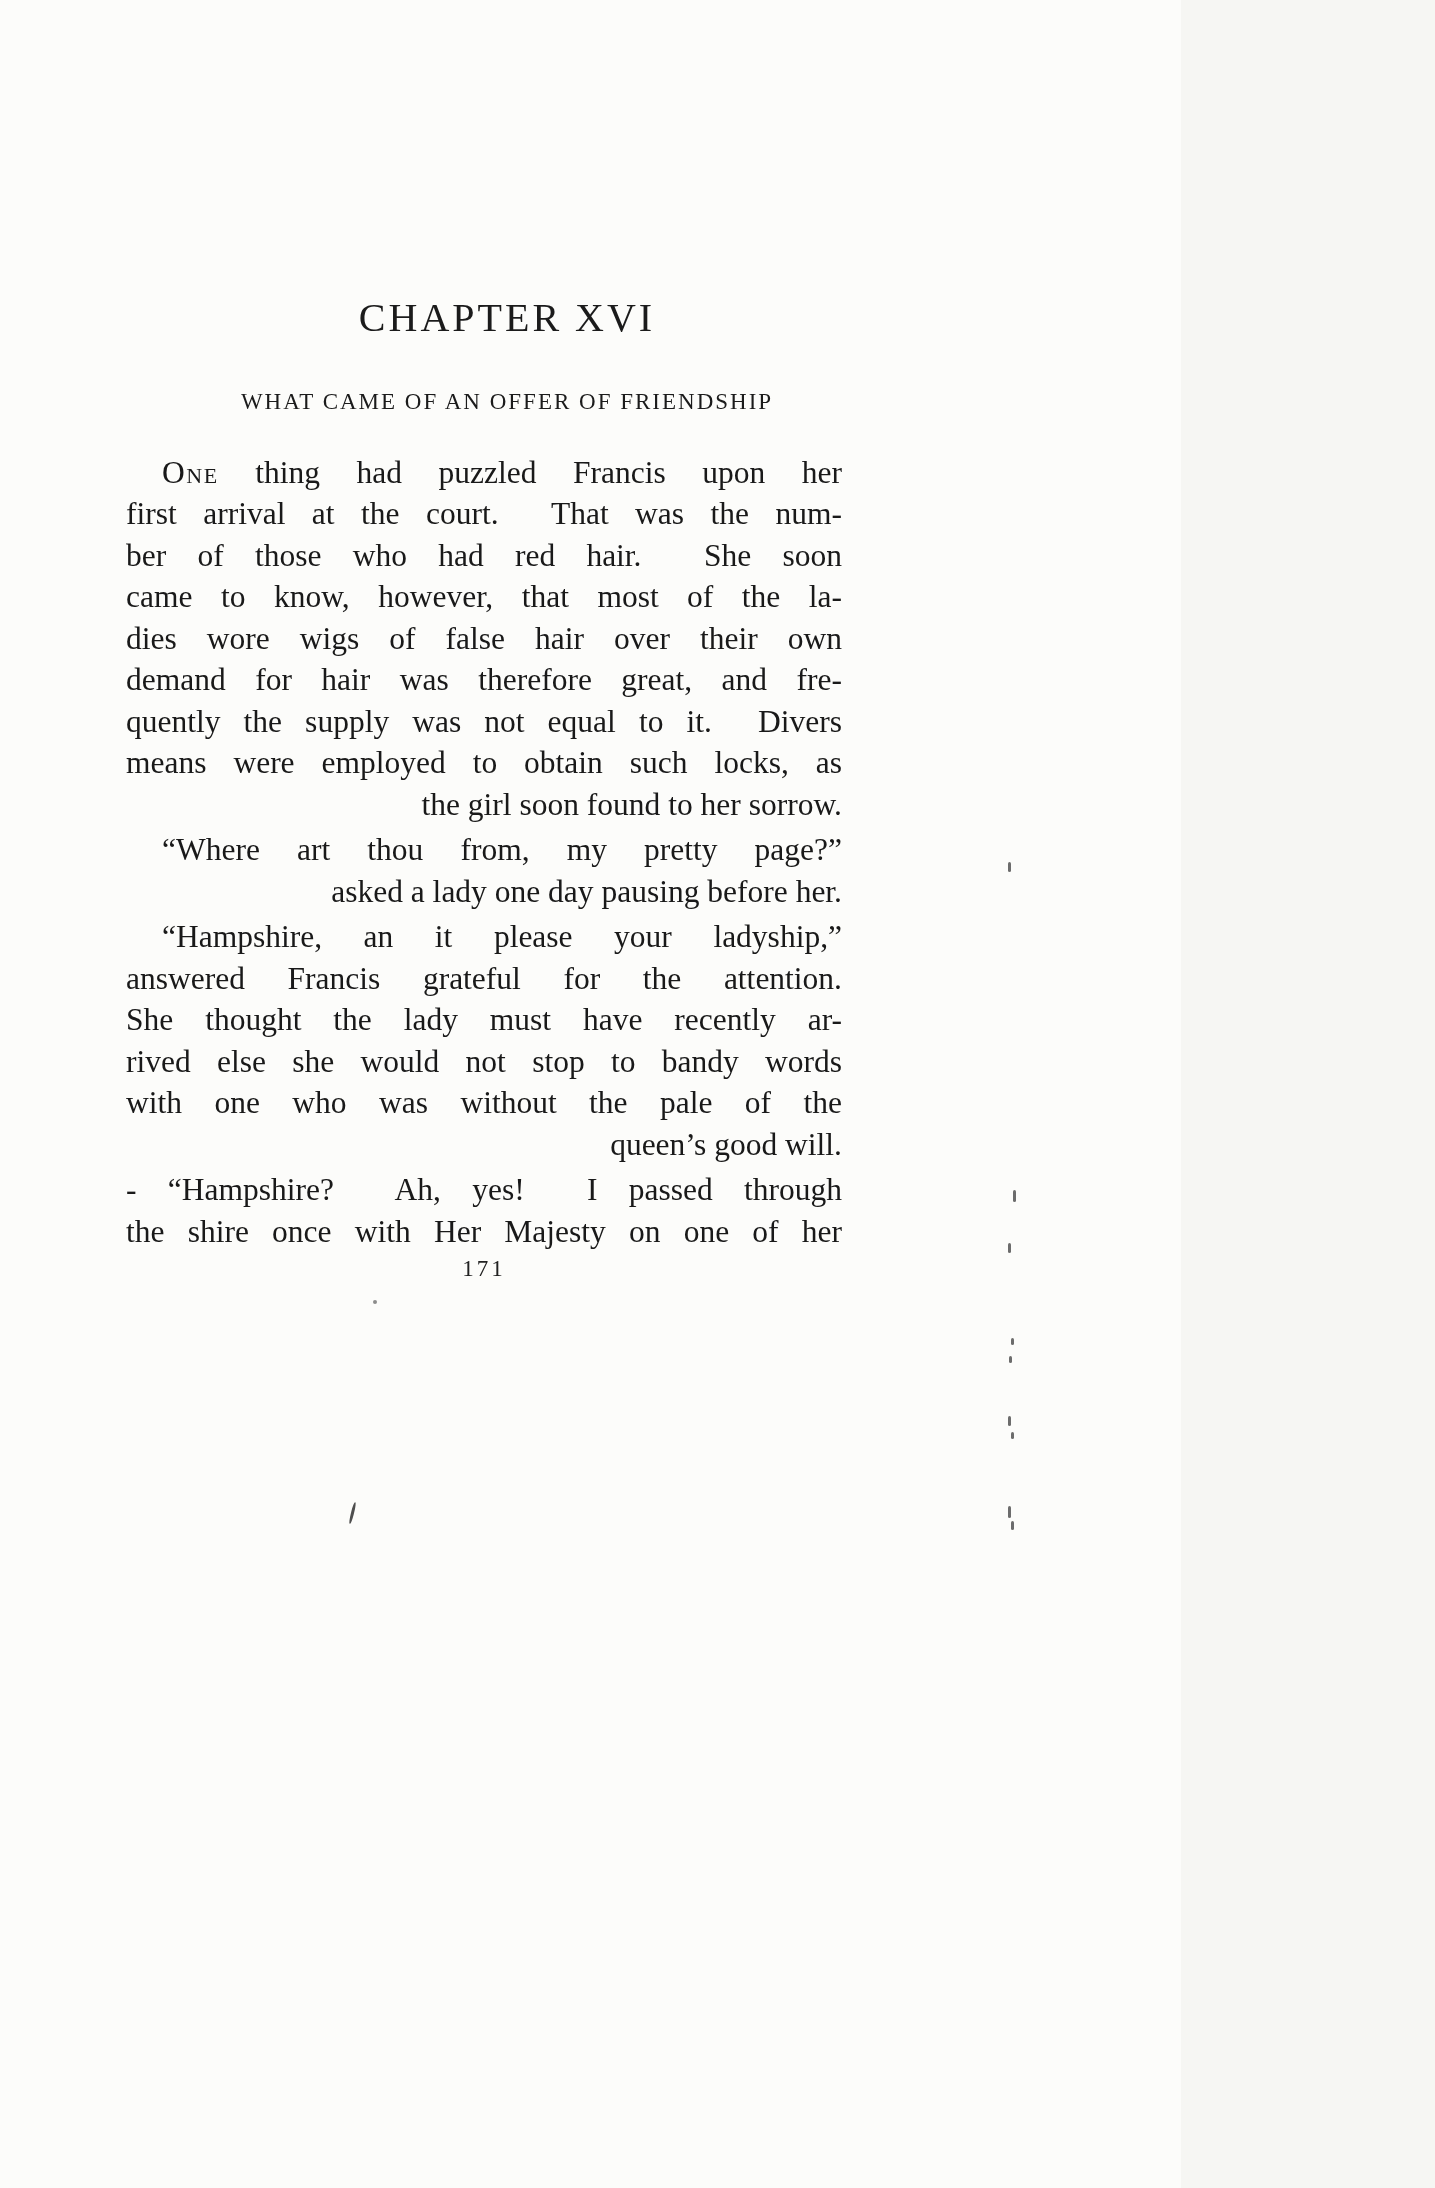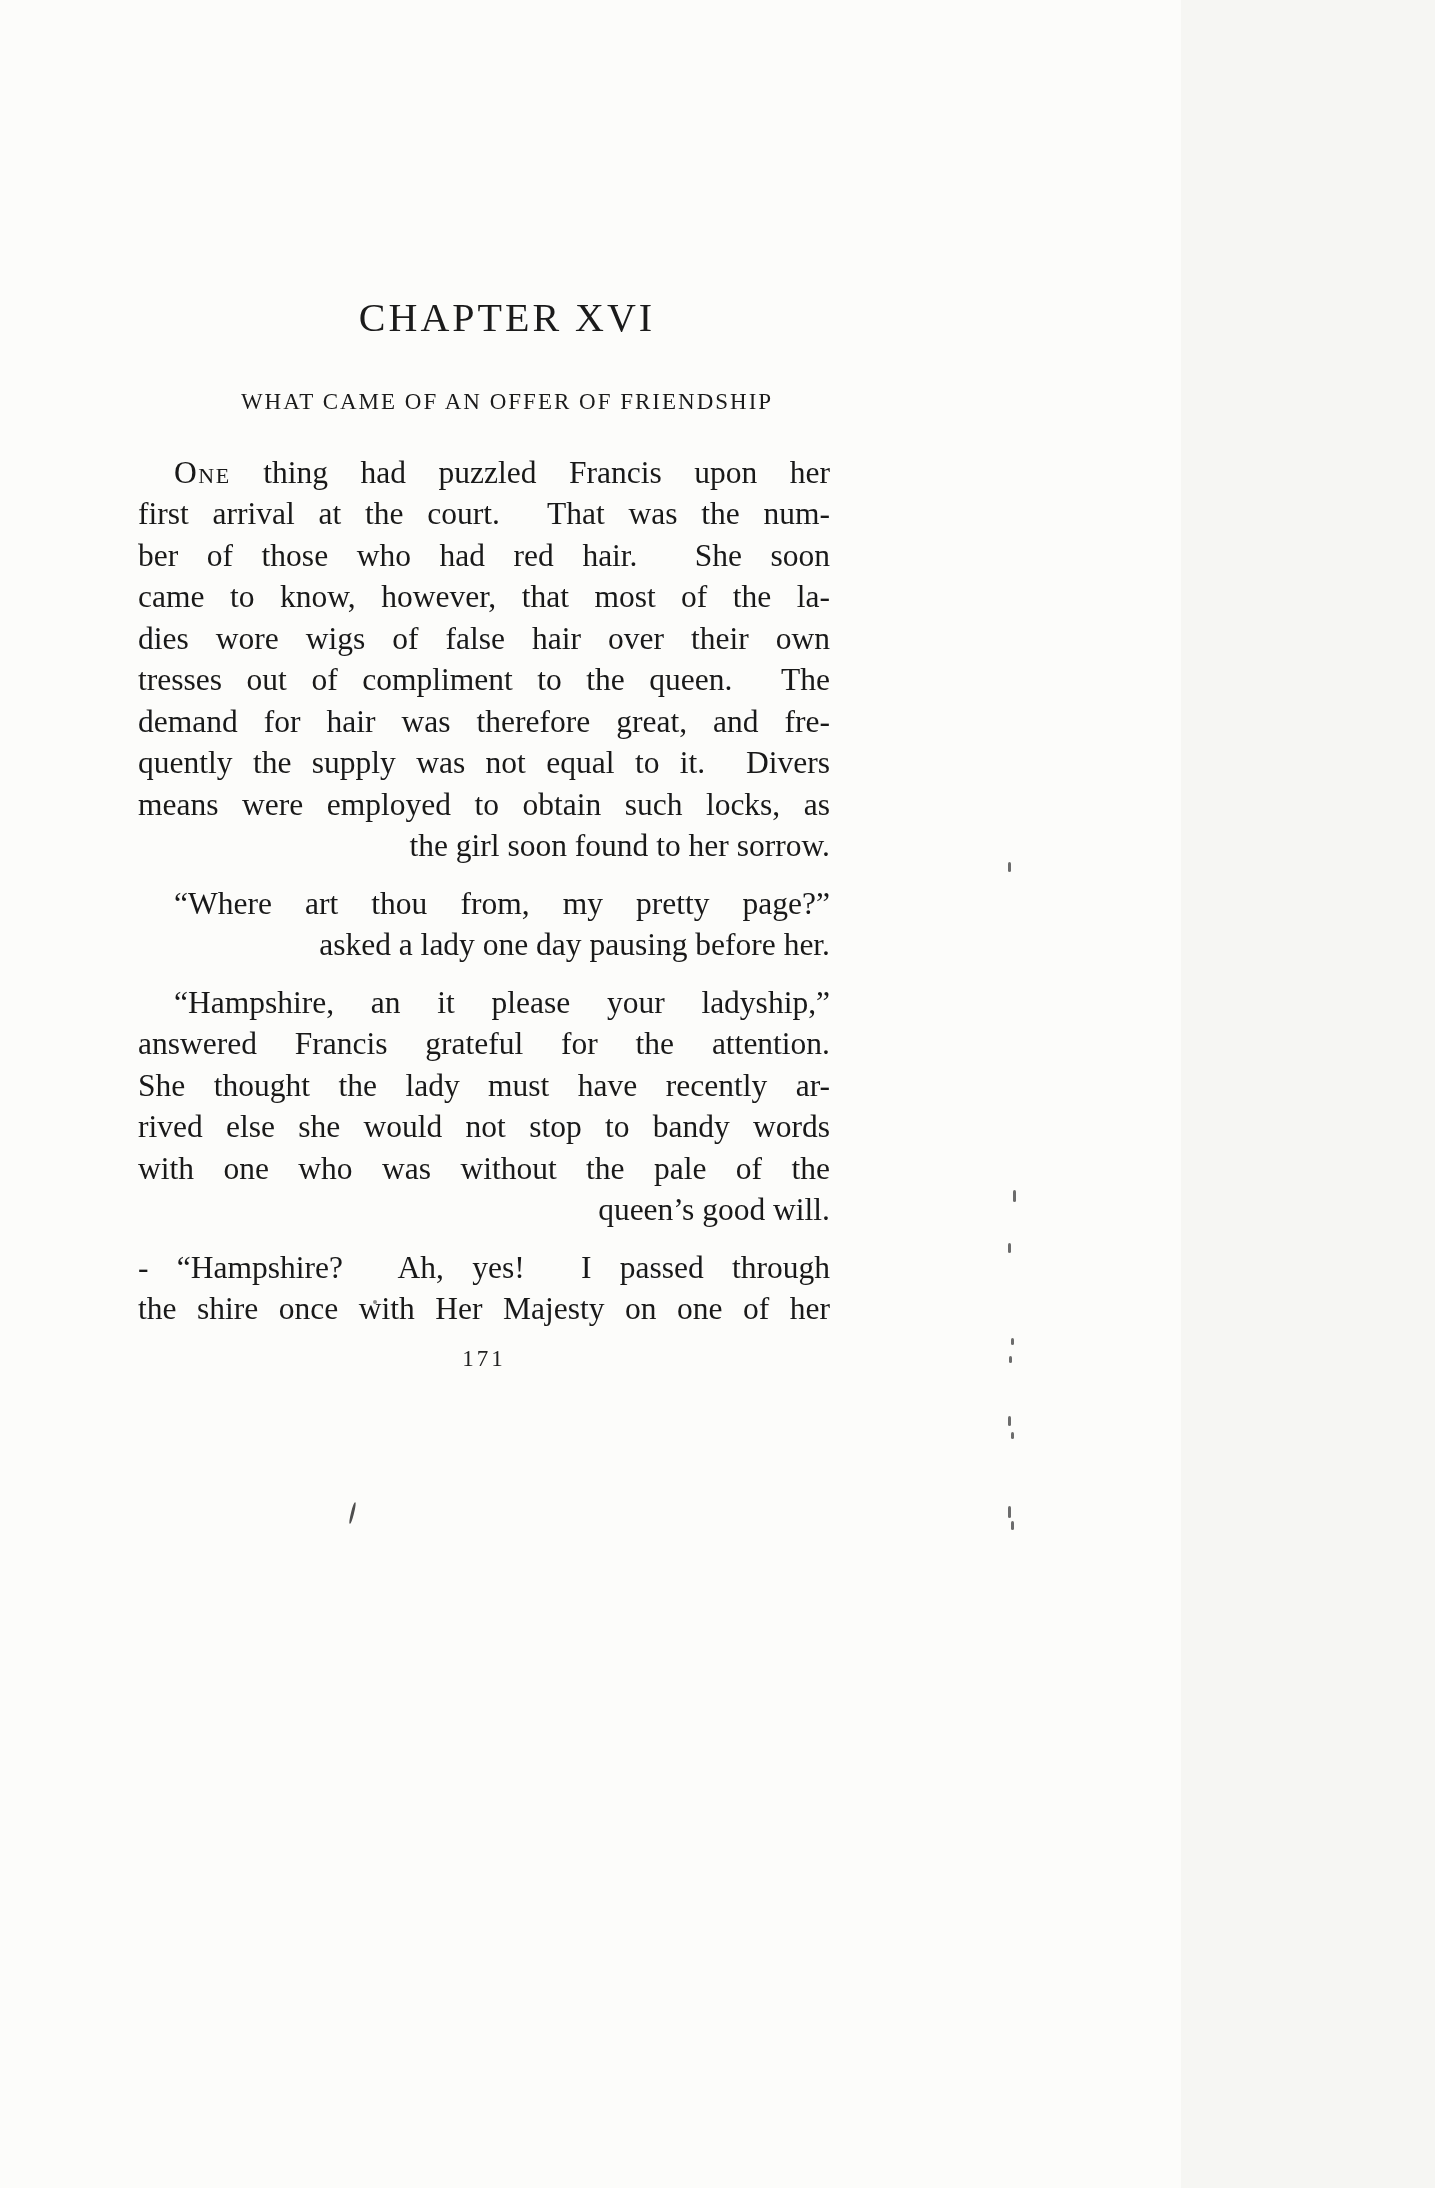--- a/index.html
+++ b/index.html
@@ -34,21 +34,21 @@
   }
   .subheading {
     font-size: 23px;
     font-weight: normal;
     letter-spacing: 2px;
     text-align: center;
     padding-left: 46px;
     margin: 0 0 36px 0;
     line-height: 1.2;
   }
-  .paragraph { margin: 16px; }
+  .paragraph { margin: 4px; }
   .line {
     font-size: 31.5px;
     line-height: 41.5px;
     text-align: right;
     color: #191919;
   }
   .line.justify {
     text-align: justify;
     text-align-last: justify;
   }
@@ -90,21 +90,20 @@
 
     <h1 class="chapter-heading">CHAPTER XVI</h1>
     <h2 class="subheading">WHAT CAME OF AN OFFER OF FRIENDSHIP</h2>
 
     <div class="paragraph">
       <div class="line justify indent"><span class="smallcaps">One</span><span> thing had puzzled Francis upon her</span></div>
       <div class="line justify">first arrival at the court.&nbsp; That was the num-</div>
       <div class="line justify">ber of those who had red hair.&nbsp; She soon</div>
       <div class="line justify">came to know, however, that most of the la-</div>
       <div class="line justify">dies wore wigs of false hair over their own</div>
-      <div class="line justify">tresses out of compliment to the queen.&nbsp; The</div>
       <div class="line justify">demand for hair was therefore great, and fre-</div>
       <div class="line justify">quently the supply was not equal to it.&nbsp; Divers</div>
       <div class="line justify">means were employed to obtain such locks, as</div>
       <div class="line">the girl soon found to her sorrow.</div>
     </div>
 
     <div class="paragraph">
       <div class="line justify indent">“Where art thou from, my pretty page?”</div>
       <div class="line">asked a lady one day pausing before her.</div>
     </div>

